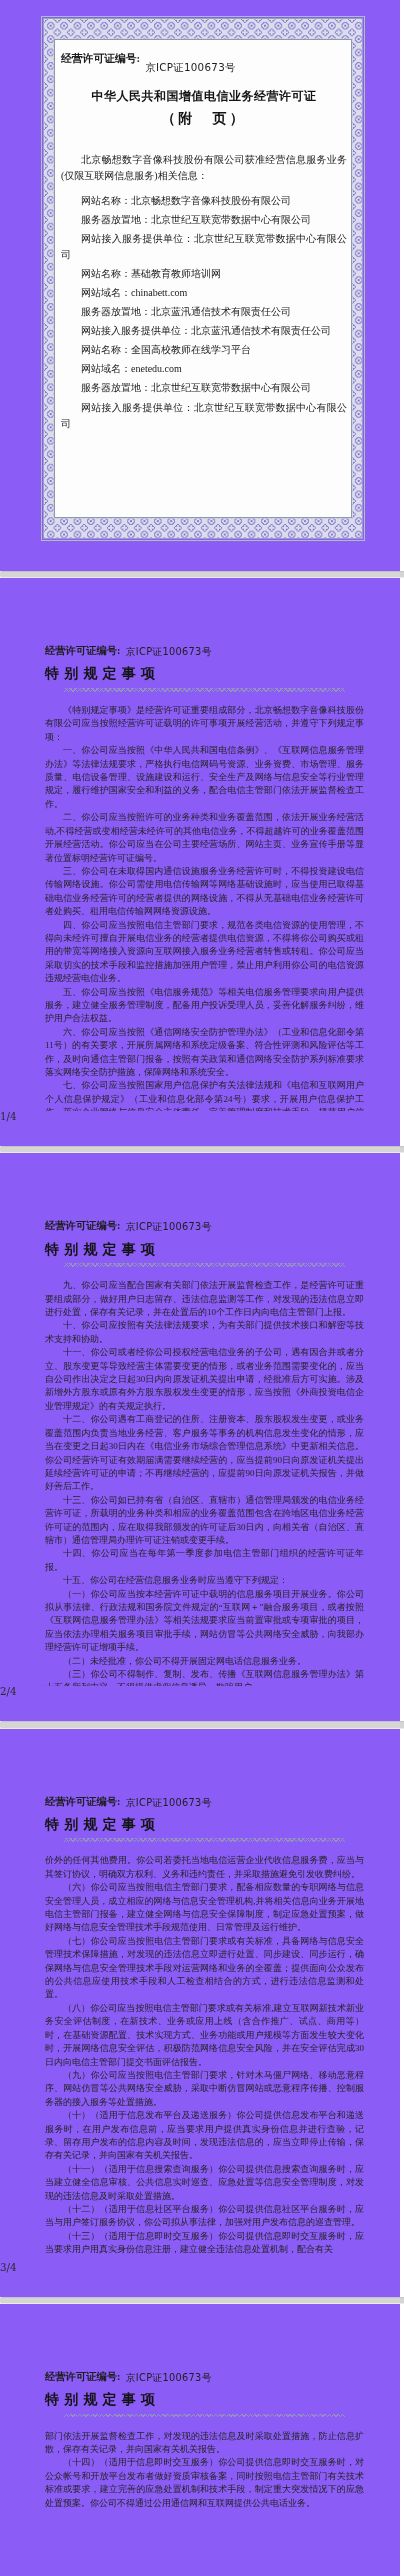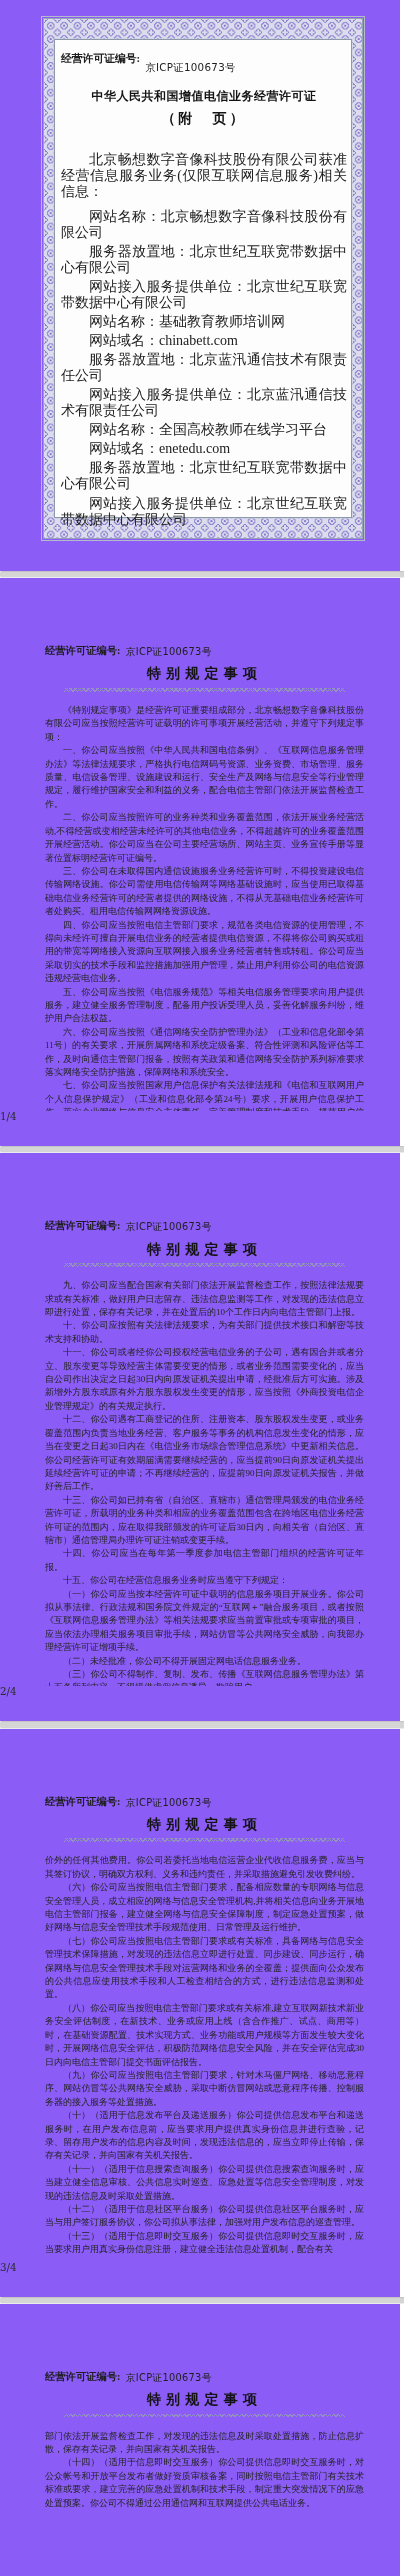--- a/index.html
+++ b/index.html
@@ -25,29 +25,29 @@
   }
   .frame-inner {
     position:absolute; left:10.3px; right:10.3px; top:19.6px; bottom:19.6px;
     background:#fdfdfd; border:1px solid #8d99ab; box-shadow:0 0 0 0.5px #cdd4de;
   }
   .p1-content { position:absolute; left:61px; top:52px; width:286px; }
   .lic-row { display:flex; align-items:flex-start; font-size:10.8px; font-weight:bold; color:#1e1e1e; }
   .lic-row .num { font-weight:normal; font-size:10.3px; margin-left:5.2px; margin-top:8.8px; font-family:"DejaVu Sans","Liberation Sans",sans-serif; letter-spacing:0.3px; }
   .p1-title { margin-top:13.4px; text-align:center; font-size:12px; font-weight:bold; letter-spacing:0.5px; color:#141414; }
   .p1-sub { margin-top:5.2px; text-align:center; font-size:14px; font-weight:bold; letter-spacing:3.1px; color:#141414; }
-  .p1-body { margin-top:24px; font-size:14px; line-height:16px; text-align:justify; color:#202020; }
+  .p1-body { margin-top:24px; font-size:10px; line-height:16px; text-align:justify; color:#202020; }
   .p1-body p { margin:0 0 3.1px 0; text-indent:2em; }
   .p1-body p:first-child { margin-bottom:8.2px; }
 
   
   .pv-inner { position:relative; margin-left:45px; width:319px; }
   .lic-row2 { display:flex; align-items:flex-start; padding-top:66px; font-size:10.3px; font-weight:bold; color:#1e1e1e; }
   .lic-row2 .num { font-weight:normal; font-size:9.8px; margin-left:5.2px; margin-top:2.1px; font-family:"DejaVu Sans","Liberation Sans",sans-serif; letter-spacing:0.3px; }
-  .pv-title { margin-top:6.2px; text-align:center; font-size:14px; font-weight:bold; letter-spacing:5.2px; color:#141414; }
+  .pv-title { margin-top:6.2px; text-align:left; font-size:14px; font-weight:bold; letter-spacing:5.2px; color:#141414; }
   .zigzag {
     margin:4.6px auto 0 auto; width:281px; height:3.6px; opacity:0.8;
     background:
       repeating-linear-gradient(45deg,  #96a0ae 0 1px, transparent 1px 3.1px),
       repeating-linear-gradient(-45deg, #96a0ae 0 1px, transparent 1px 3.1px);
   }
   .pv-body { margin-top:12.4px; font-size:9px; line-height:13.4px; text-align:justify; color:#242424; max-height:407px; overflow:hidden; }
   .pv-body p { margin:0; text-indent:2em; }
   .pv-body p.cont { text-indent:0; }
   .pagenum { position:absolute; top:532px; left:0; right:0; text-align:left; font-size:10.3px; color:#2a2a2a; font-family:"DejaVu Serif",serif; }
@@ -111,21 +111,21 @@
 
 <div class="page pv" id="p3">
   <div class="pv-inner">
     <div class="lic-row2">
       <span>经营许可证编号:</span>
       <span class="num">京ICP证100673号</span>
     </div>
     <div class="pv-title">特别规定事项</div>
     <div class="zigzag"></div>
     <div class="pv-body">
-        <p>九、你公司应当配合国家有关部门依法开展监督检查工作，按照法律法规要求或有关标准，做好用户日志留存、违法信息监测等工作，对发现的违法信息立即进行处置，保存有关记录，并在处置后的10个工作日内向电信主管部门上报。</p>
+        <p>九、你公司应当配合国家有关部门依法开展监督检查工作，是经营许可证重要组成部分，做好用户日志留存、违法信息监测等工作，对发现的违法信息立即进行处置，保存有关记录，并在处置后的10个工作日内向电信主管部门上报。</p>
         <p>十、你公司应按照有关法律法规要求，为有关部门提供技术接口和解密等技术支持和协助。</p>
         <p>十一、你公司或者经你公司授权经营电信业务的子公司，遇有因合并或者分立、股东变更等导致经营主体需要变更的情形，或者业务范围需要变化的，应当自公司作出决定之日起30日内向原发证机关提出申请，经批准后方可实施。涉及新增外方股东或原有外方股东股权发生变更的情形，应当按照《外商投资电信企业管理规定》的有关规定执行。</p>
         <p>十二、你公司遇有工商登记的住所、注册资本、股东股权发生变更，或业务覆盖范围内负责当地业务经营、客户服务等事务的机构信息发生变化的情形，应当在变更之日起30日内在《电信业务市场综合管理信息系统》中更新相关信息。你公司经营许可证有效期届满需要继续经营的，应当提前90日向原发证机关提出延续经营许可证的申请；不再继续经营的，应提前90日向原发证机关报告，并做好善后工作。</p>
         <p>十三、你公司如已持有省（自治区、直辖市）通信管理局颁发的电信业务经营许可证，所载明的业务种类和相应的业务覆盖范围包含在跨地区电信业务经营许可证的范围内，应在取得我部颁发的许可证后30日内，向相关省（自治区、直辖市）通信管理局办理许可证注销或变更手续。</p>
         <p>十四、你公司应当在每年第一季度参加电信主管部门组织的经营许可证年报。</p>
         <p>十五、你公司在经营信息服务业务时应当遵守下列规定：</p>
         <p>（一）你公司应当按本经营许可证中载明的信息服务项目开展业务。你公司拟从事法律、行政法规和国务院文件规定的“互联网＋”融合服务项目，或者按照《互联网信息服务管理办法》等相关法规要求应当前置审批或专项审批的项目，应当依法办理相关服务项目审批手续，网站仿冒等公共网络安全威胁，向我部办理经营许可证增项手续。</p>
         <p>（二）未经批准，你公司不得开展固定网电话信息服务业务。</p>
         <p>（三）你公司不得制作、复制、发布、传播《互联网信息服务管理办法》第十五条所列内容，不得提供虚假信息诱导、欺骗用户。</p>
       </div>

